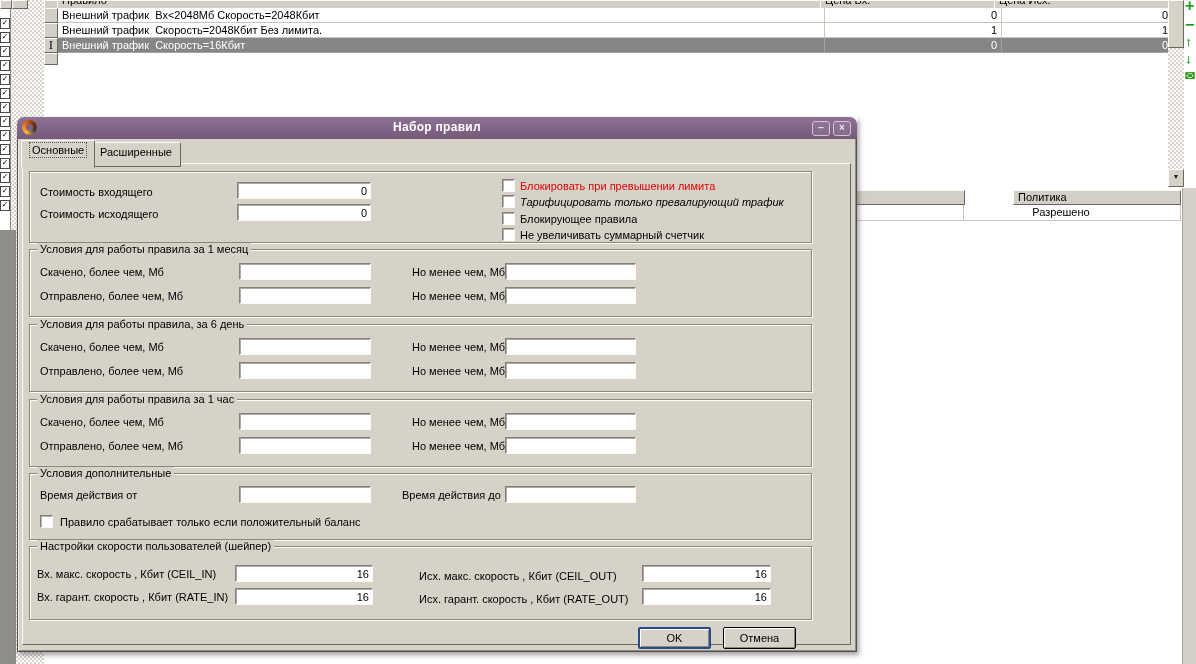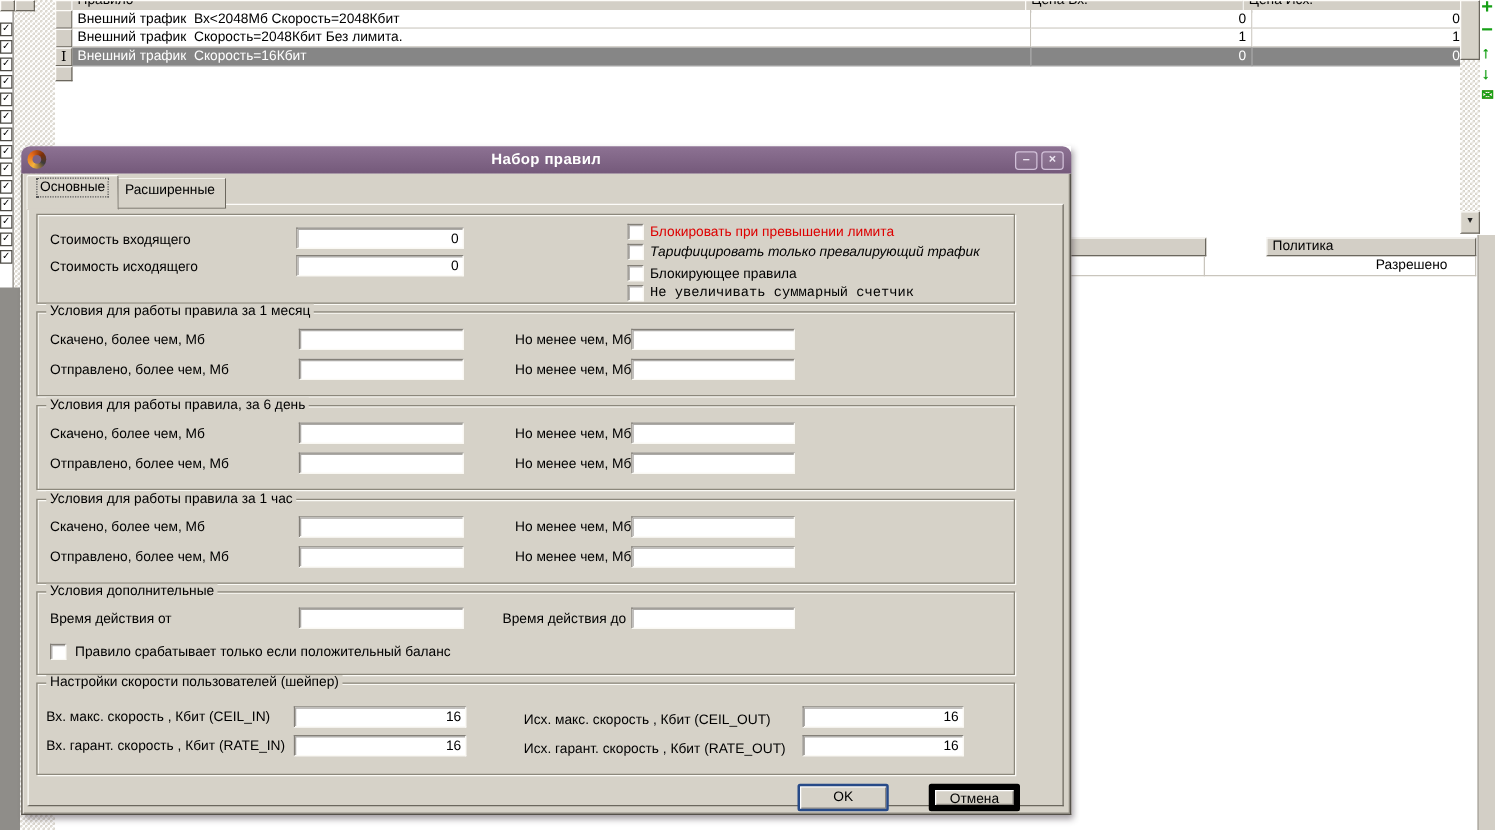--- a/index.html
+++ b/index.html
@@ -51,21 +51,21 @@
   .ic-up,.ic-dn{font-size:13px;line-height:14px;margin-top:3px;text-shadow:0.5px 0 0 #17a017;}
   .ic-mail{font-size:12px;line-height:13px;margin-top:4px;color:#b9923a;text-shadow:0 0 0 #b9923a;}
 
   
   .policy{left:822px;top:190px;width:358px;border-left:1px solid #8a8680;}
   .p-hdr{display:flex;height:15px;gap:48px;}
   .p-h1{width:140px;}
   .p-h2{flex:1;}
   .p-row{display:flex;height:16px;font-size:11px;line-height:15px;background:#fff;}
   .p-c1{width:140px;border-right:1px solid #c9c5bd;border-bottom:1px solid #c9c5bd;}
-  .p-c2{flex:1;border-right:1px solid #c9c5bd;border-bottom:1px solid #c9c5bd;text-align:right;padding-right:22px;}
+  .p-c2{flex:1;border-right:1px solid #c9c5bd;border-bottom:1px solid #c9c5bd;text-align:center;padding-right:22px;}
   .right-gray{left:1182px;top:188px;width:14px;height:476px;background:#d3cfc6;border-left:1px solid #a8a49c;}
 
   
   .dialog{left:17px;top:117px;width:805px;height:535px;box-shadow:2px 3px 5px rgba(50,40,50,.45);padding-left:35px;}
   .titlebar{position:absolute;left:0;top:0;right:0;height:22px;
     background:linear-gradient(#8d7293,#74597a);border-radius:7px 7px 0 0;}
   .logo{position:absolute;left:5px;top:3px;width:15px;height:15px;border-radius:50%;
     background:conic-gradient(from 210deg,#f7b33a,#e2661a 30%,#7a2f08 55%,#3c3c3c 75%,#f7b33a);}
   .logo::after{content:"";position:absolute;inset:4px;border-radius:50%;background:#7d6283;}
   .dlg-title{position:absolute;left:0;right:0;top:3px;text-align:center;color:#fff;
@@ -95,22 +95,22 @@
     border-color:#848078 #fbfaf5 #fbfaf5 #848078;box-shadow:inset 1px 1px 0 rgba(70,66,60,.45);
     font-family:"Liberation Sans",sans-serif;font-size:11px;padding:0 3px;text-align:right;outline:none;}
   .cb{position:absolute;width:11px;height:11px;background:#fff;border:1px solid;
     border-color:#848078 #fbfaf5 #fbfaf5 #848078;box-shadow:inset 1px 1px 0 rgba(70,66,60,.4);}
   .warn{color:#dd0000;}
 
   .dlg-btn{position:absolute;height:22px;background:#d6d2c8;font-size:11px;
     font-family:"Liberation Sans",sans-serif;text-align:center;cursor:default;}
   .ok{left:615px;top:463px;width:73px;border:2px solid #274a88;border-radius:2px;
     box-shadow:inset 1px 1px 0 #ffffff,inset -1px -1px 0 #8a8680;}
-  .cancel{left:700px;top:463px;width:73px;border:5px solid #000000;border-radius:2px;
-    box-shadow:inset 1px 1px 0 #ffffff,inset -1px -1px 0 #8a8680;margin-left:20px;}
+  .cancel{left:700px;top:463px;width:73px;border:1px solid #000000;border-radius:2px;
+    box-shadow:inset 1px 1px 0 #ffffff,inset -1px -1px 0 #8a8680;}
 </style>
 </head>
 <body>
 
 <div class="screen">
 
   <div class="abs main-white"></div>
 
   <div class="abs hatch-strip hatchbg"></div>
   <div class="abs hatch-hdr hcell"></div>
@@ -212,21 +212,21 @@
           <span class="lbl" style="left:10px;top:36px;">Стоимость исходящего</span>
           <input class="tin" style="left: 207px; top: 32px; width: 126px;" value="0">
 
           <span class="cb" style="left:472px;top:7px;"></span>
           <span class="lbl warn" style="left:490px;top:8px;">Блокировать при превышении лимита</span>
           <span class="cb" style="left:472px;top:23px;"></span>
           <span class="lbl" style="left:490px;top:24px;font-style:italic;">Тарифицировать только превалирующий трафик</span>
           <span class="cb" style="left:472px;top:40px;"></span>
           <span class="lbl" style="left:490px;top:41px;">Блокирующее правила</span>
           <span class="cb" style="left:472px;top:56px;"></span>
-          <span class="lbl" style="left:490px;top:57px;font-family:Liberation Mono, monospace;">Не увеличивать суммарный счетчик</span>
+          <span class="lbl" style="left:490px;top:57px;">Не увеличивать суммарный счетчик</span>
         </div>
 
         <div class="gb" style="top:85px;height:66px;">
           <span class="gb-title">Условия для работы правила за 1 месяц</span>
           <span class="lbl" style="left:10px;top:16px;">Скачено, более чем, Мб</span>
           <input class="tin" style="left: 209px; top: 13px; width: 124px;">
           <span class="lbl" style="left:382px;top:16px;">Но менее чем, Мб</span>
           <input class="tin" style="left: 475px; top: 13px; width: 123px;">
           <span class="lbl" style="left:10px;top:40px;">Отправлено, более чем, Мб</span>
           <input class="tin" style="left: 209px; top: 37px; width: 124px;">

